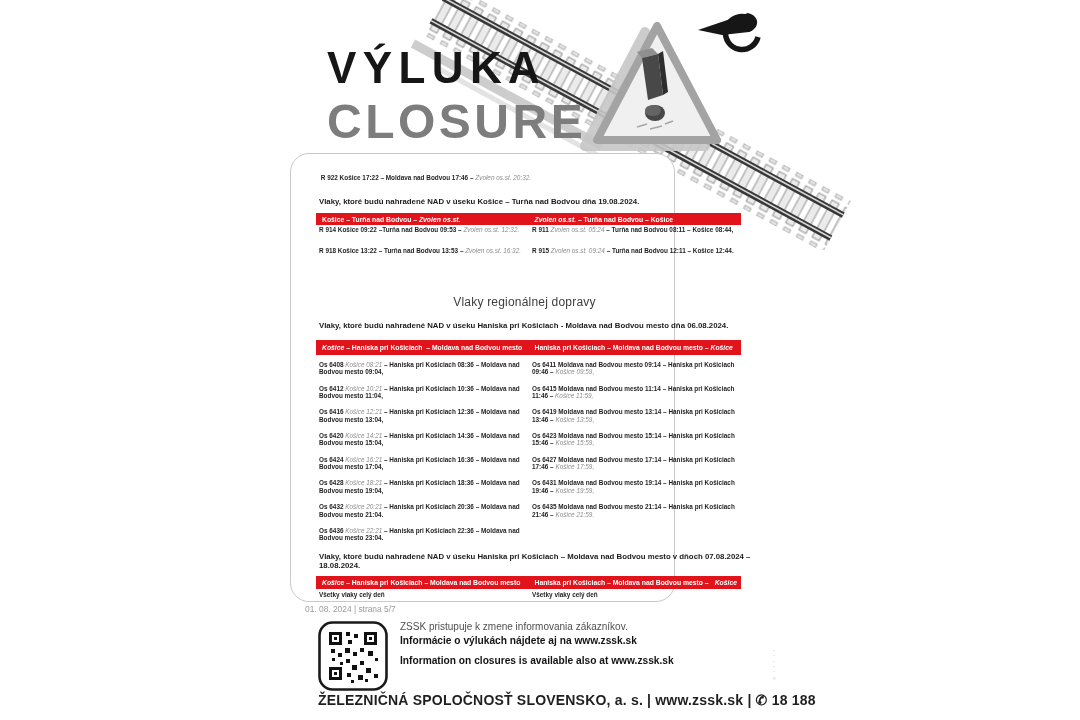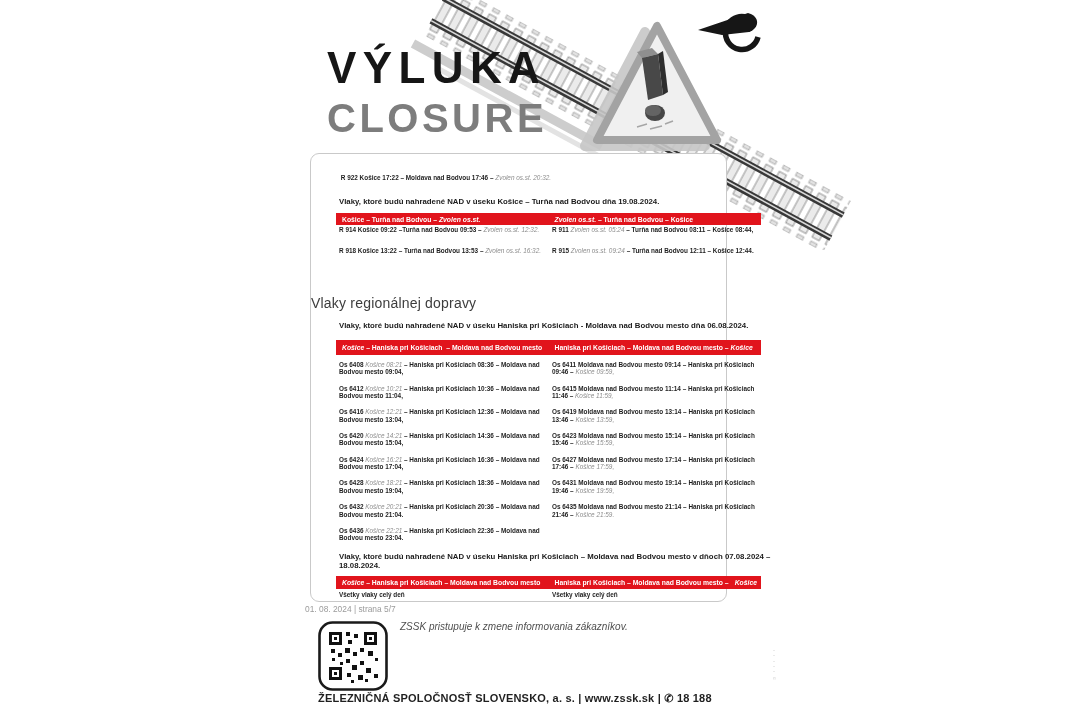--- a/index.html
+++ b/index.html
@@ -1,56 +1,56 @@
 <!DOCTYPE html>
 <html><head>
 <meta charset="utf-8">
 <style>
   :root{--red:#e1141c;}
   html,body{margin:0;padding:0;}
   body{width:1080px;height:720px;background:#fff;font-family:"Liberation Sans",sans-serif;position:relative;overflow:hidden;}
   .abs{position:absolute;}
   #bg-art{left:0;top:0;z-index:1;}
   .title-sk{left:327px;top:46px;font-size:44px;font-weight:800;letter-spacing:6.4px;color:#161616;line-height:1;z-index:2;text-align:right;}
-  .title-en{left:327px;top:98px;font-size:40px;font-weight:800;letter-spacing:3.5px;color:#7d7d7d;line-height:1;z-index:2;}
-
-  .notice-box{left:310px;top:153px;width:417px;height:449px;background:#fff;border:1.5px solid #c9c9c9;border-radius:9px;z-index:3;box-sizing:border-box;}
+  .title-en{left:327px;top:98px;font-size:48px;font-weight:800;letter-spacing:3.5px;color:#7d7d7d;line-height:1;z-index:2;}
+
+  .notice-box{left:290px;top:153px;width:385px;height:449px;background:#fff;border:1.5px solid #c9c9c9;border-radius:19px;z-index:3;box-sizing:border-box;}
   .notice-box > div, .notice-box > p{position:absolute;margin:0;}
   .seg{white-space:pre-wrap;}
   .s-b{font-weight:700;color:#1e1e1e;}
   .s-i{font-style:italic;color:#8c8c8c;}
   .s-ir{font-style:italic;color:#8c8c8c;margin-left:auto;padding-right:4px;}
   .row{font-size:6.4px;line-height:7.4px;}
   .intro{left:28px;top:20px;width:226px;font-size:6.4px;line-height:7.6px;}
   .heading{font-weight:700;font-size:7.8px;color:#1a1a1a;line-height:9.4px;}
   .h1{left:28px;top:43px;width:434px;}
   .h2{left:28px;top:167px;width:434px;}
   .h3{left:28px;top:398px;width:436px;}
-  .section-title{left:0;top:141px;width:467px;text-align:left;font-size:14px;color:#3d3d3d;letter-spacing:.2px;}
+  .section-title{left:0;top:141px;width:467px;text-align:center;font-size:12px;color:#3d3d3d;letter-spacing:.2px;}
   .bar{left:25px;width:425px;background:var(--red);display:flex;align-items:center;font-size:6.8px;font-weight:700;}
   .bar .cell{width:50%;display:flex;align-items:center;padding-left:6px;box-sizing:border-box;}
   .bar .seg{color:#fff;}
   .bar1{top:59px;height:12px;}
   .bar2{top:186px;height:15px;}
   .bar3{top:422px;height:13px;}
   .cols{left:28px;display:grid;grid-template-columns:213px 1fr;width:428px;}
   .r-rows{top:72px;}
   .r-rows .row{height:21px;}
   .os-rows{top:207px;}
   .os-rows .row{height:23.7px;}
   .v-rows{top:437px;}
   .v-rows .row{height:10px;}
   .col{min-width:0;padding-right:5px;}
 
   .page-info{left:305px;top:604px;width:467px;font-size:8.4px;color:#9b9b9b;z-index:3;}
   .qr-wrap{left:318px;top:621px;z-index:2;}
   .footer-text{left:400px;top:620px;z-index:2;}
-  .f-reg{font-size:10px;color:#4f4f4f;line-height:13.5px;margin:0;font-style:italic;}
+  .f-reg{font-size:10px;color:#4f4f4f;line-height:13.5px;margin:0;}
   .f-bold{font-size:10.2px;font-weight:700;color:#141414;line-height:13.5px;margin:0 0 7px 0;}
-  .company{left:318px;top:692px;font-size:11px;font-weight:700;color:#1f1f1f;letter-spacing:.2px;z-index:2;}
+  .company{left:318px;top:692px;font-size:14px;font-weight:700;color:#1f1f1f;letter-spacing:.2px;z-index:2;}
   .watermark{left:772px;top:650px;writing-mode:vertical-rl;font-size:4px;color:#b3b3b3;letter-spacing:1.5px;z-index:2;}
 </style>
 </head>
 <body>
 
 <svg class="abs" id="bg-art" width="1080" height="250" viewBox="0 0 1080 250">
   <defs>
     <pattern id="ties" width="15" height="58" patternUnits="userSpaceOnUse">
       <rect x="4" y="0" width="7" height="4" fill="#e2e2e2" stroke="#8a8a8a" stroke-width="0.6"></rect>
       <rect x="3" y="8" width="8" height="42" fill="#ebebeb" stroke="#7a7a7a" stroke-width="0.8"></rect>
@@ -211,16 +211,18 @@
     <g fill="#111">
       <rect x="16" y="16" width="3" height="3"></rect>
         <rect x="51" y="16" width="3" height="3"></rect>
         <rect x="16" y="51" width="3" height="3"></rect>
     </g>
   </svg>
 </div>
 
 <div class="abs footer-text">
   <p class="f-reg">ZSSK pristupuje k zmene informovania zákazníkov.</p>
+  <p class="f-bold">Informácie o výlukách nájdete aj na www.zssk.sk</p>
+  <p class="f-bold">Information on closures is available also at www.zssk.sk</p>
 </div>
 
 <div class="abs company">ŽELEZNIČNÁ SPOLOČNOSŤ SLOVENSKO, a. s. | www.zssk.sk | ✆ 18 188</div>
 <div class="abs watermark">ı ı ı ı ı ©</div>
 
 </body></html>

